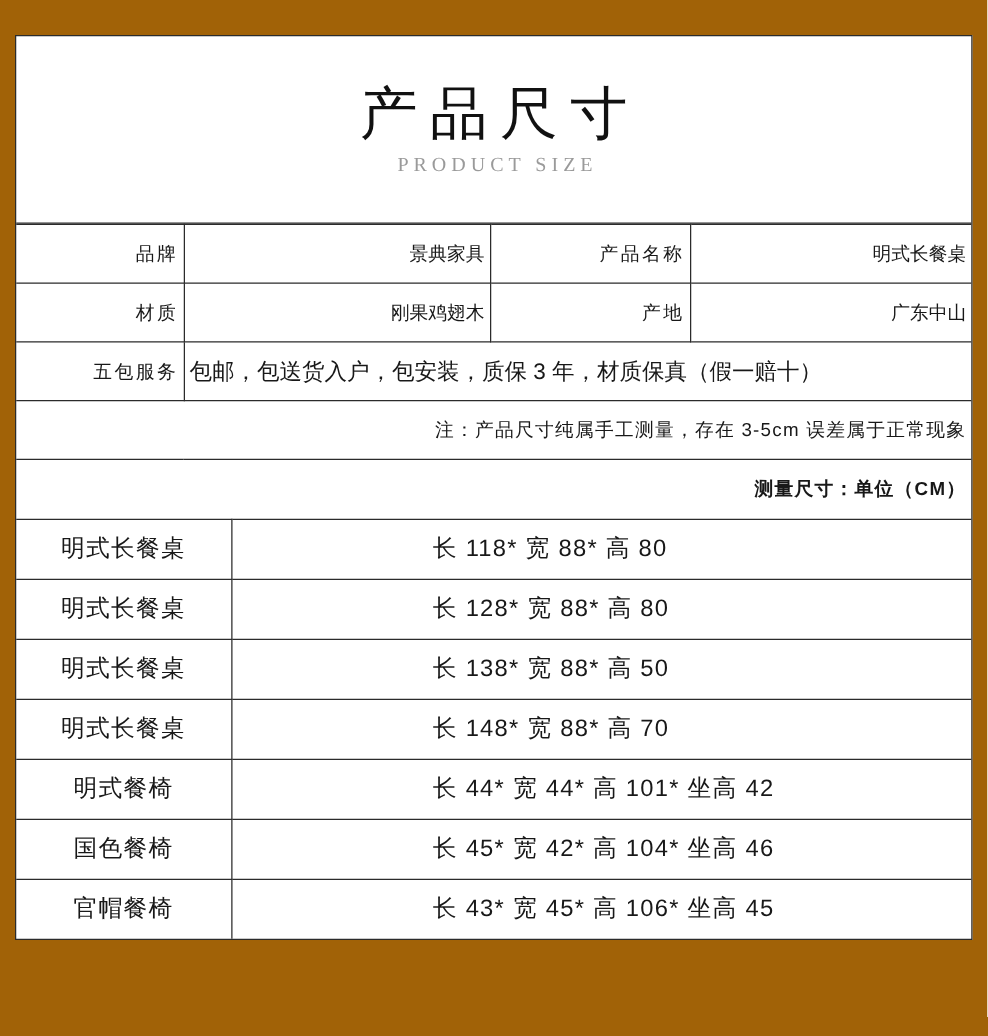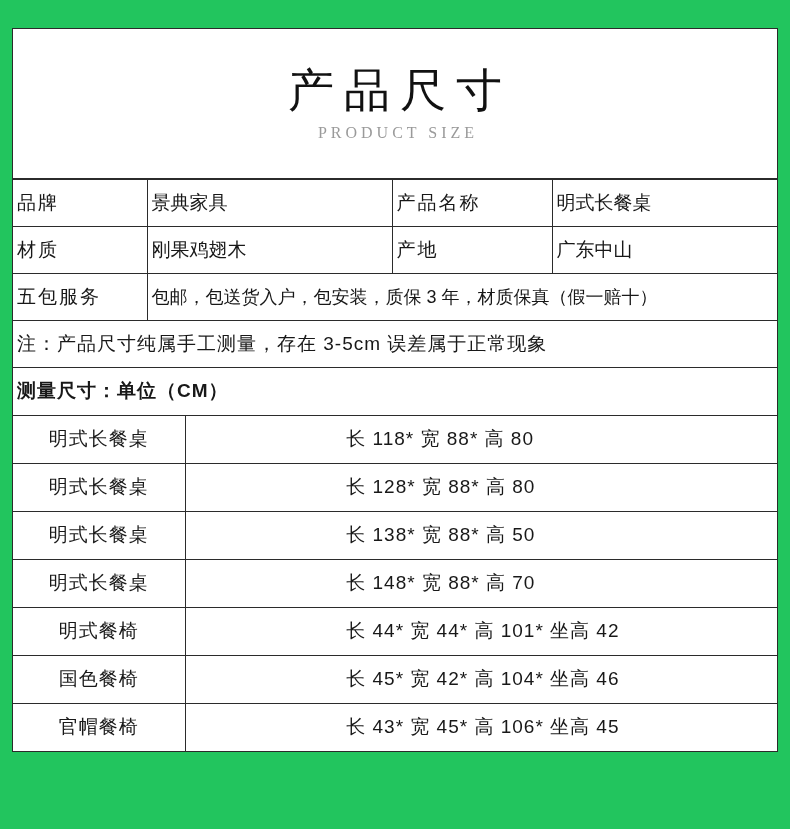--- a/index.html
+++ b/index.html
@@ -9,21 +9,21 @@
   }
   body {
     font-family: "Liberation Sans", sans-serif;
     color: #1a1a1a;
   }
   .page {
     width: 790px;
     height: 829px;
     box-sizing: border-box;
     position: relative;
-    background: #22c55e;
+    background: #a16207;
     overflow: hidden;
   }
   .sheet {
     position: absolute;
     left: 12px;
     top: 28px;
     width: 766px;
     border: 1px solid #2b2b2b;
     box-sizing: border-box;
     background: #fff;
@@ -57,23 +57,23 @@
   }
   
   table.spec {
     width: 100%;
     border-collapse: collapse;
     table-layout: fixed;
   }
   table.spec td {
     border: 1px solid #2b2b2b;
     height: 47px;
-    text-align: left;
+    text-align: right;
     vertical-align: middle;
-    font-size: 19px;
+    font-size: 15px;
     font-family: "Liberation Sans", sans-serif;
     color: #181818;
     padding: 2px 4px;
     box-sizing: border-box;
   }
   
   table.spec tr td:first-child { border-left: none; }
   table.spec tr td:last-child { border-right: none; }
   table.spec tr:last-child td { border-bottom: none; font-weight: bold; }
 

